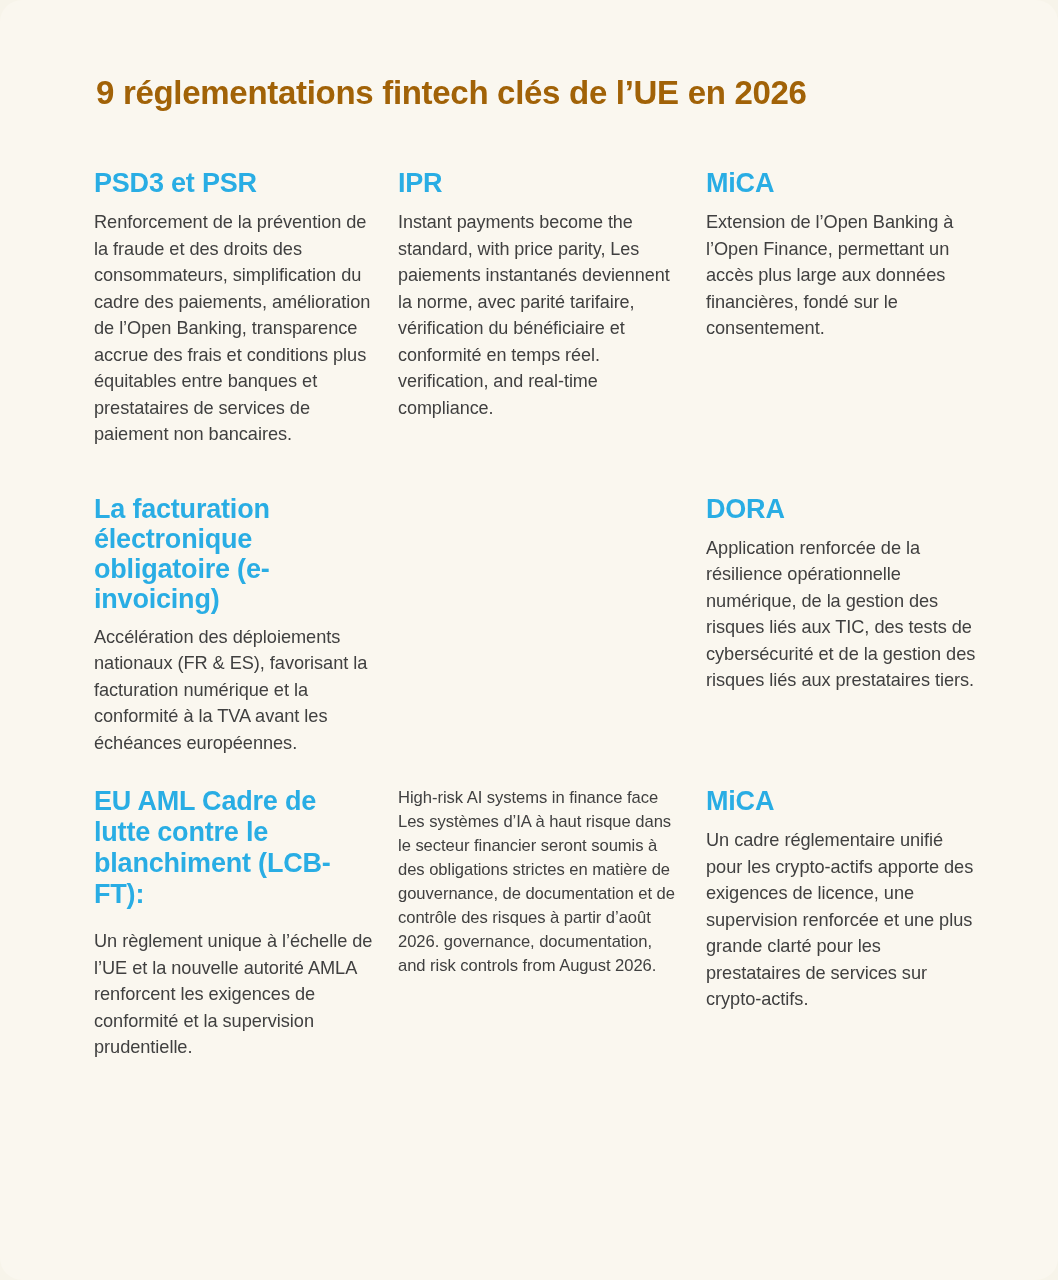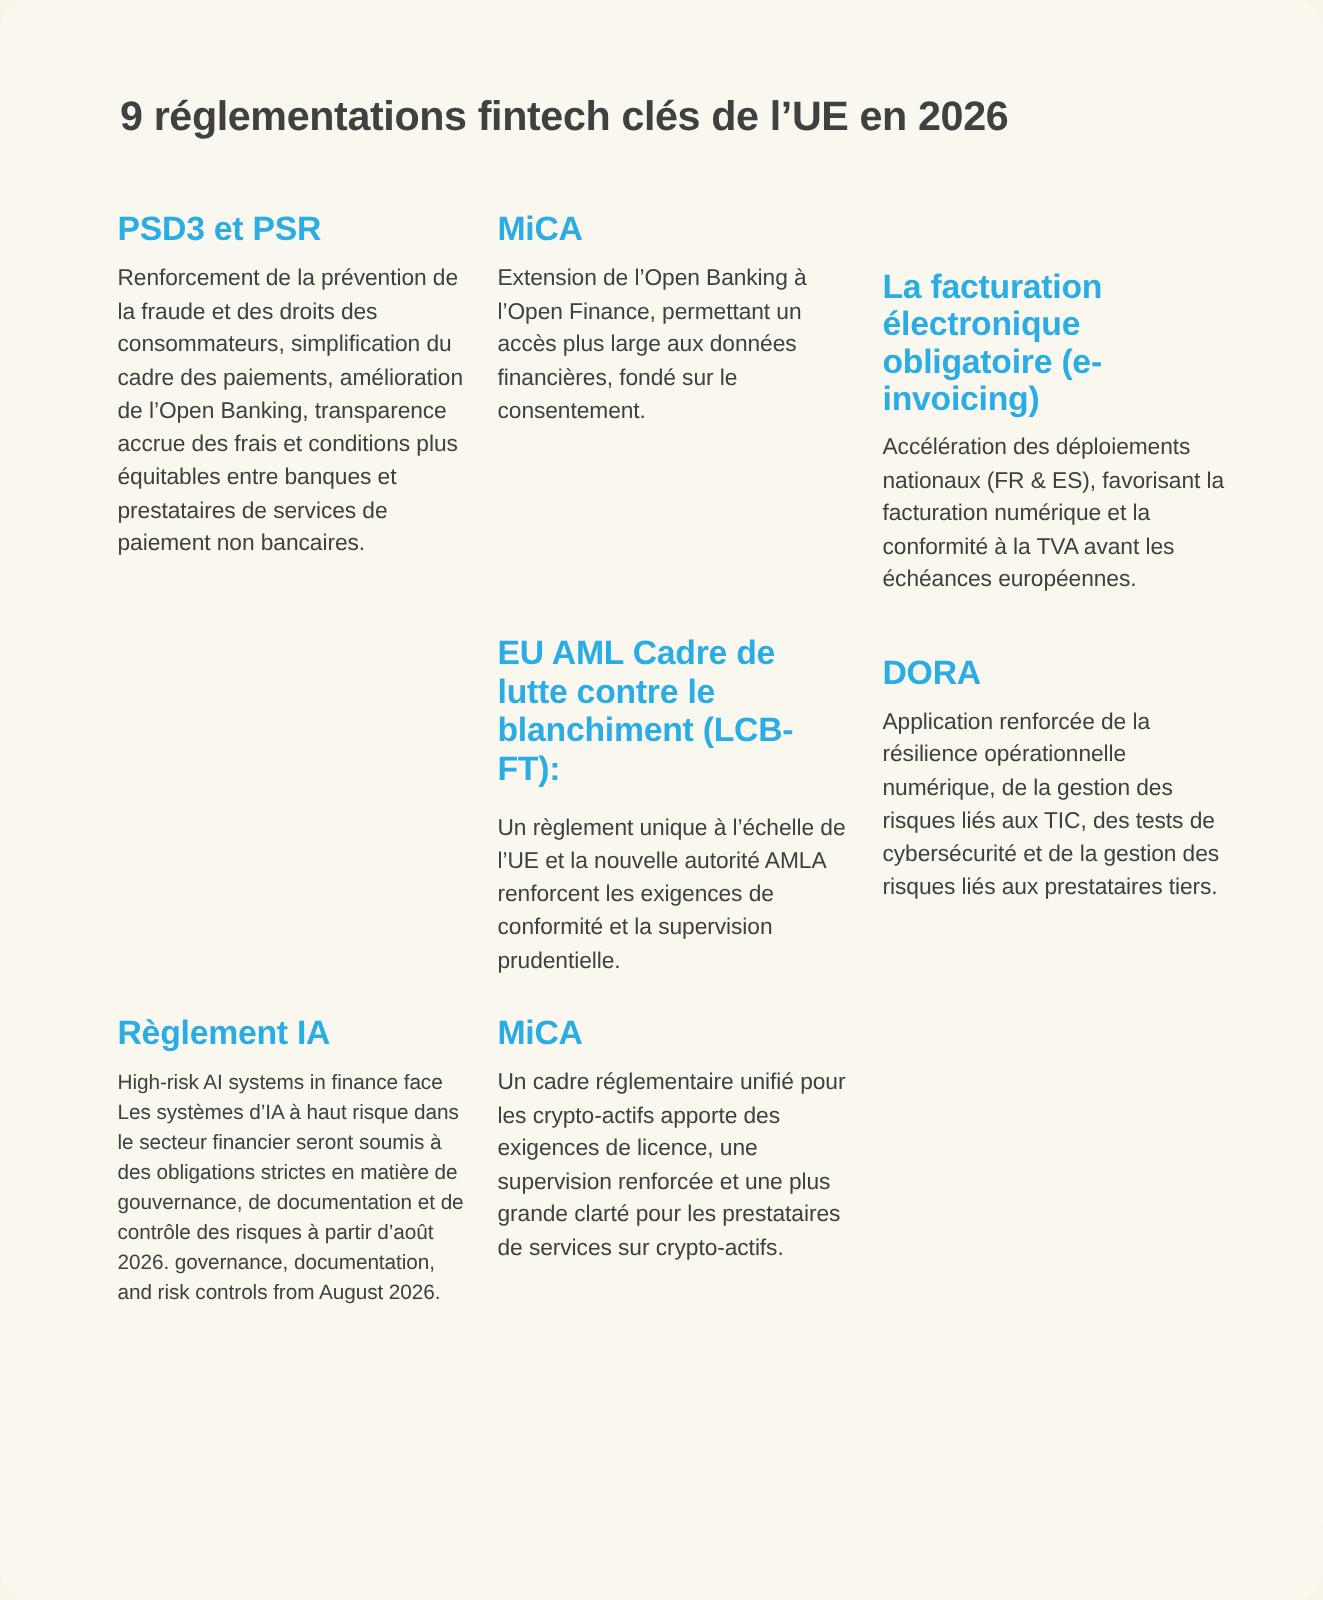--- a/index.html
+++ b/index.html
@@ -27,21 +27,21 @@
 
   .page-title {
     position: absolute;
     left: 96px;
     top: 72px;
     width: 880px;
     font-size: 33px;
     line-height: 42px;
     font-weight: 700;
     letter-spacing: -0.3px;
-    color: #404040;
+    color: #a16207;
     margin: 0;
   }
 
   .grid {
     position: absolute;
     left: 0;
     top: 168px;
     width: 942px;
     display: grid;
     grid-template-columns: 296px 300px 290px;
@@ -110,46 +110,49 @@
 
   <h1 class="page-title" data-name="page-title">9 réglementations fintech clés de l’UE en 2026</h1>
 
   <div class="grid" data-name="regulations-grid">
 
     <div class="cell row-1" data-name="cell-psd3-psr">
       <h2 class="card-title" data-name="card-title-psd3-psr">PSD3 et PSR</h2>
       <p class="card-body" data-name="card-body-psd3-psr">Renforcement de la prévention de la fraude et des droits des consommateurs, simplification du cadre des paiements, amélioration de l’Open Banking, transparence accrue des frais et conditions plus équitables entre banques et prestataires de services de paiement non bancaires.</p>
     </div>
 
+    <div class="cell row-1" data-name="cell-ipr">
+      <h2 class="card-title" data-name="card-title-ipr">IPR</h2>
+      <p class="card-body" data-name="card-body-ipr">Instant payments become the standard, with price parity,  Les paiements instantanés deviennent la norme, avec parité tarifaire, vérification du bénéficiaire et conformité en temps réel. verification, and real-time compliance.</p>
+    </div>
 
     <div class="cell row-1" data-name="cell-fida">
       <h2 class="card-title" data-name="card-title-fida">MiCA</h2>
       <p class="card-body" data-name="card-body-fida">Extension de l’Open Banking à l’Open Finance, permettant un accès plus large aux données financières, fondé sur le consentement.</p>
     </div>
 
     <div class="cell row-2" data-name="cell-einvoicing">
       <h2 class="card-title" data-name="card-title-einvoicing">La facturation électronique obligatoire (e-invoicing)</h2>
       <p class="card-body" data-name="card-body-einvoicing">Accélération des déploiements nationaux (FR &amp; ES), favorisant la facturation numérique et la conformité à la TVA avant les échéances européennes.</p>
     </div>
 
     <div class="cell row-2" data-name="cell-dcc2">
     </div>
 
+    <div class="cell row-2" data-name="cell-dora">
+      <h2 class="card-title" data-name="card-title-dora">DORA</h2>
+      <p class="card-body" data-name="card-body-dora">Application renforcée de la résilience opérationnelle numérique, de la gestion des risques liés aux TIC, des tests de cybersécurité et de la gestion des risques liés aux prestataires tiers.</p>
+    </div>
+
     <div class="cell row-3" data-name="cell-eu-aml">
       <h2 class="card-title" data-name="card-title-eu-aml">EU AML Cadre de lutte contre le blanchiment (LCB-FT):</h2>
       <p class="card-body" data-name="card-body-eu-aml">Un règlement unique à l’échelle de l’UE et la nouvelle autorité AMLA renforcent les exigences de conformité et la supervision prudentielle.</p>
     </div>
 
-    <div class="cell row-2" data-name="cell-dora">
-      <h2 class="card-title" data-name="card-title-dora">DORA</h2>
-      <p class="card-body" data-name="card-body-dora">Application renforcée de la résilience opérationnelle numérique, de la gestion des risques liés aux TIC, des tests de cybersécurité et de la gestion des risques liés aux prestataires tiers.</p>
-    </div>
-
     <div class="cell row-3" data-name="cell-reglement-ia">
-      <h2 class="card-title" data-name="card-title-reglement-ia">Règlement IA</h2>
       <p class="card-body tight" data-name="card-body-reglement-ia">High-risk AI systems in finance face Les systèmes d’IA à haut risque dans le secteur financier seront soumis à des obligations strictes en matière de gouvernance, de documentation et de contrôle des risques à partir d’août 2026.  governance, documentation, and risk controls from August 2026.</p>
     </div>
 
     <div class="cell row-3" data-name="cell-mica">
       <h2 class="card-title" data-name="card-title-mica">MiCA</h2>
       <p class="card-body" data-name="card-body-mica">Un cadre réglementaire unifié pour les crypto-actifs apporte des exigences de licence, une supervision renforcée et une plus grande clarté pour les prestataires de services sur crypto-actifs.</p>
     </div>
 
   </div>
 </div>

